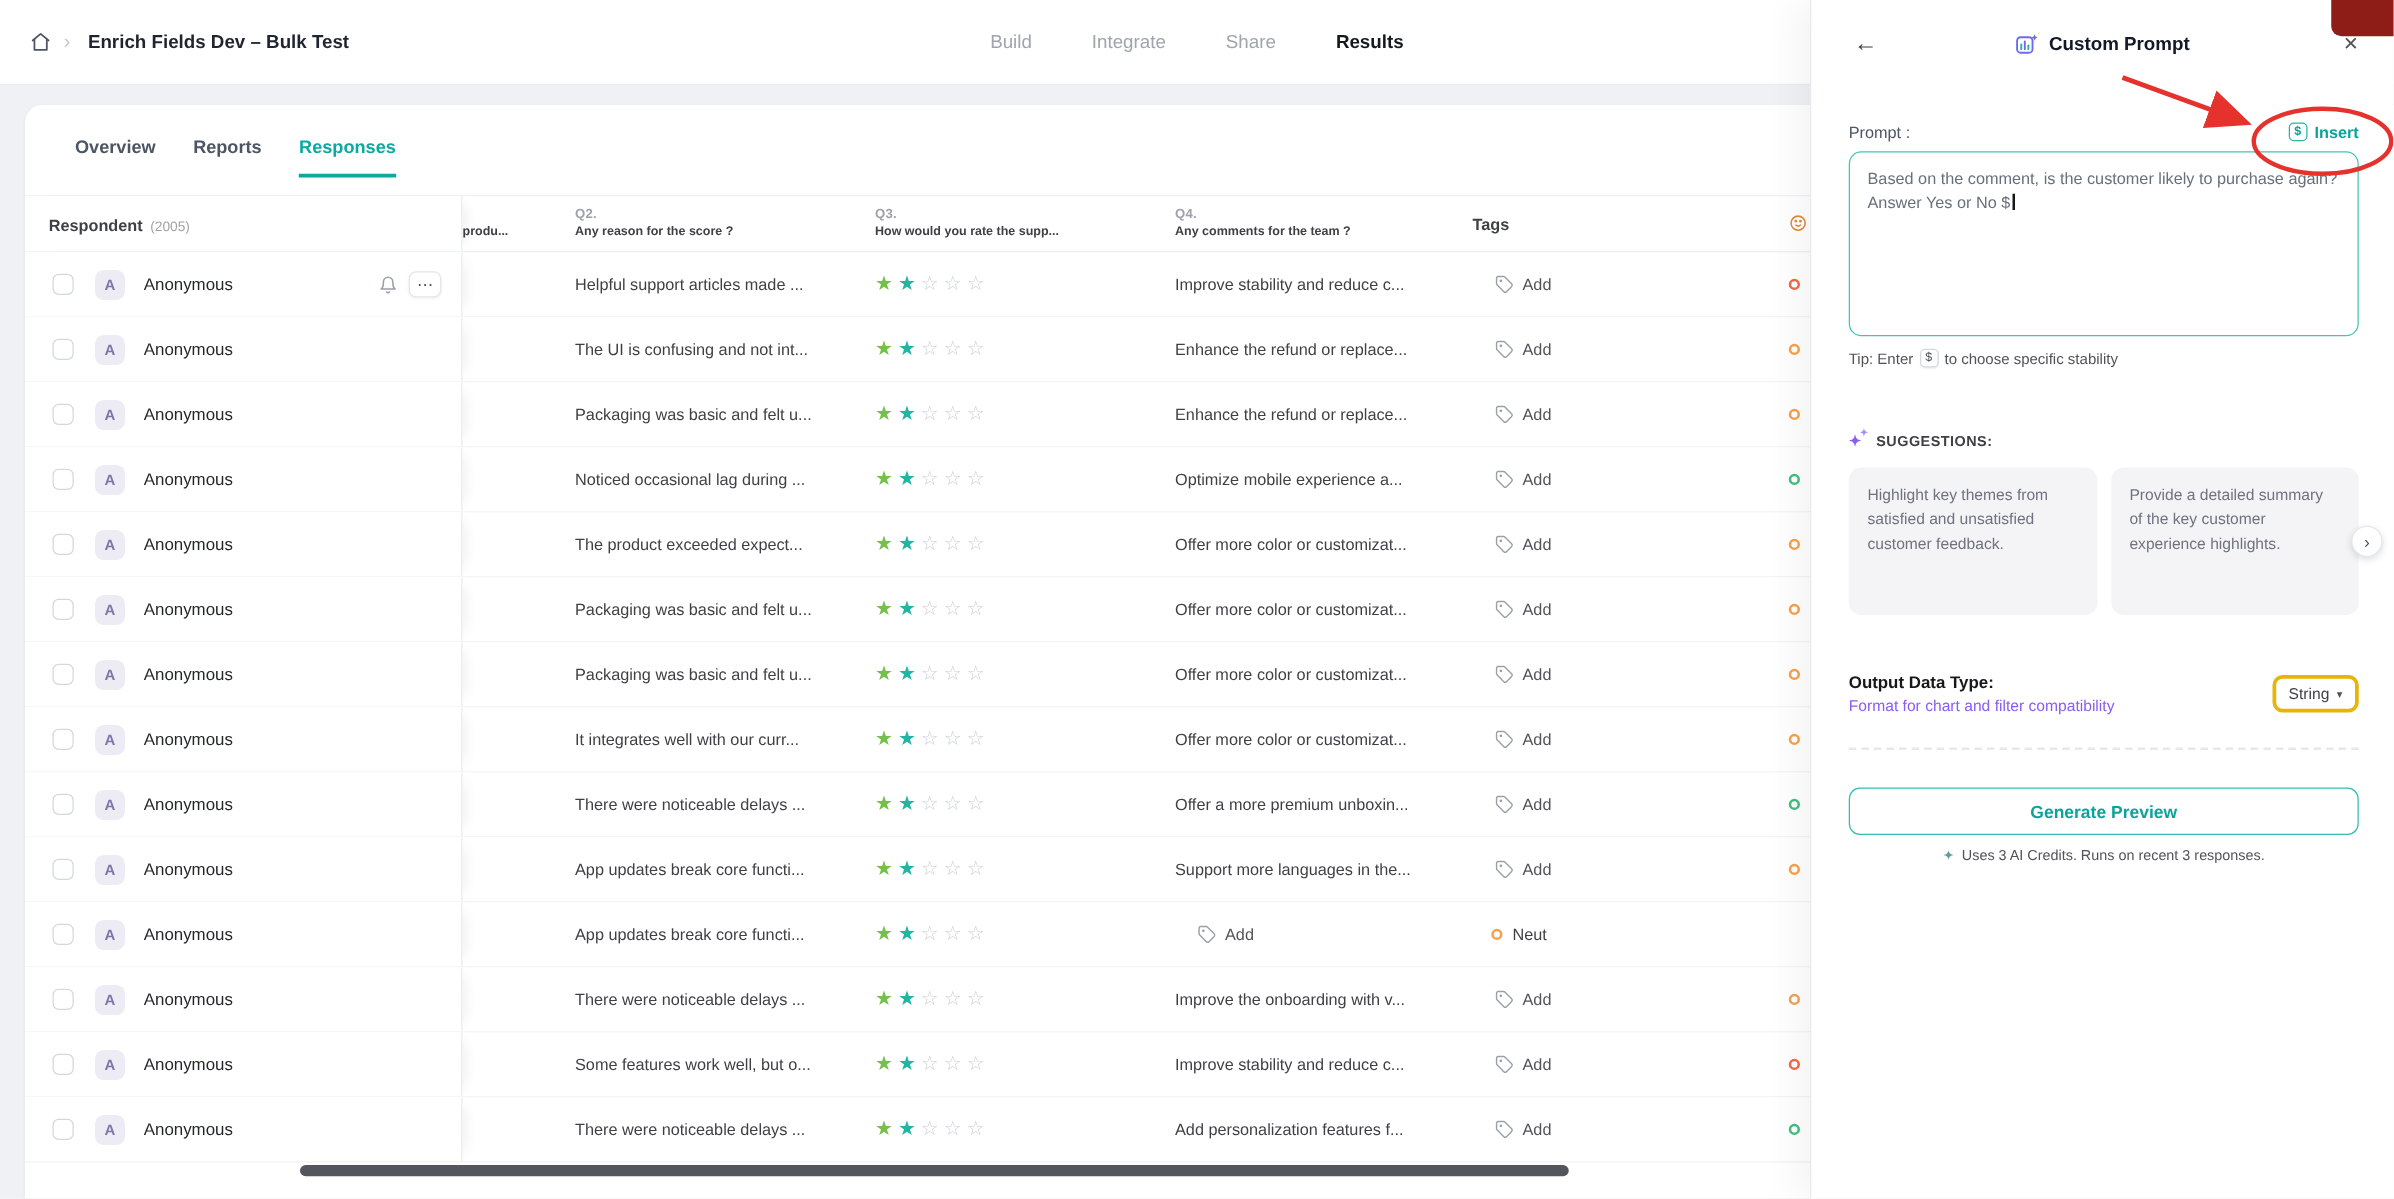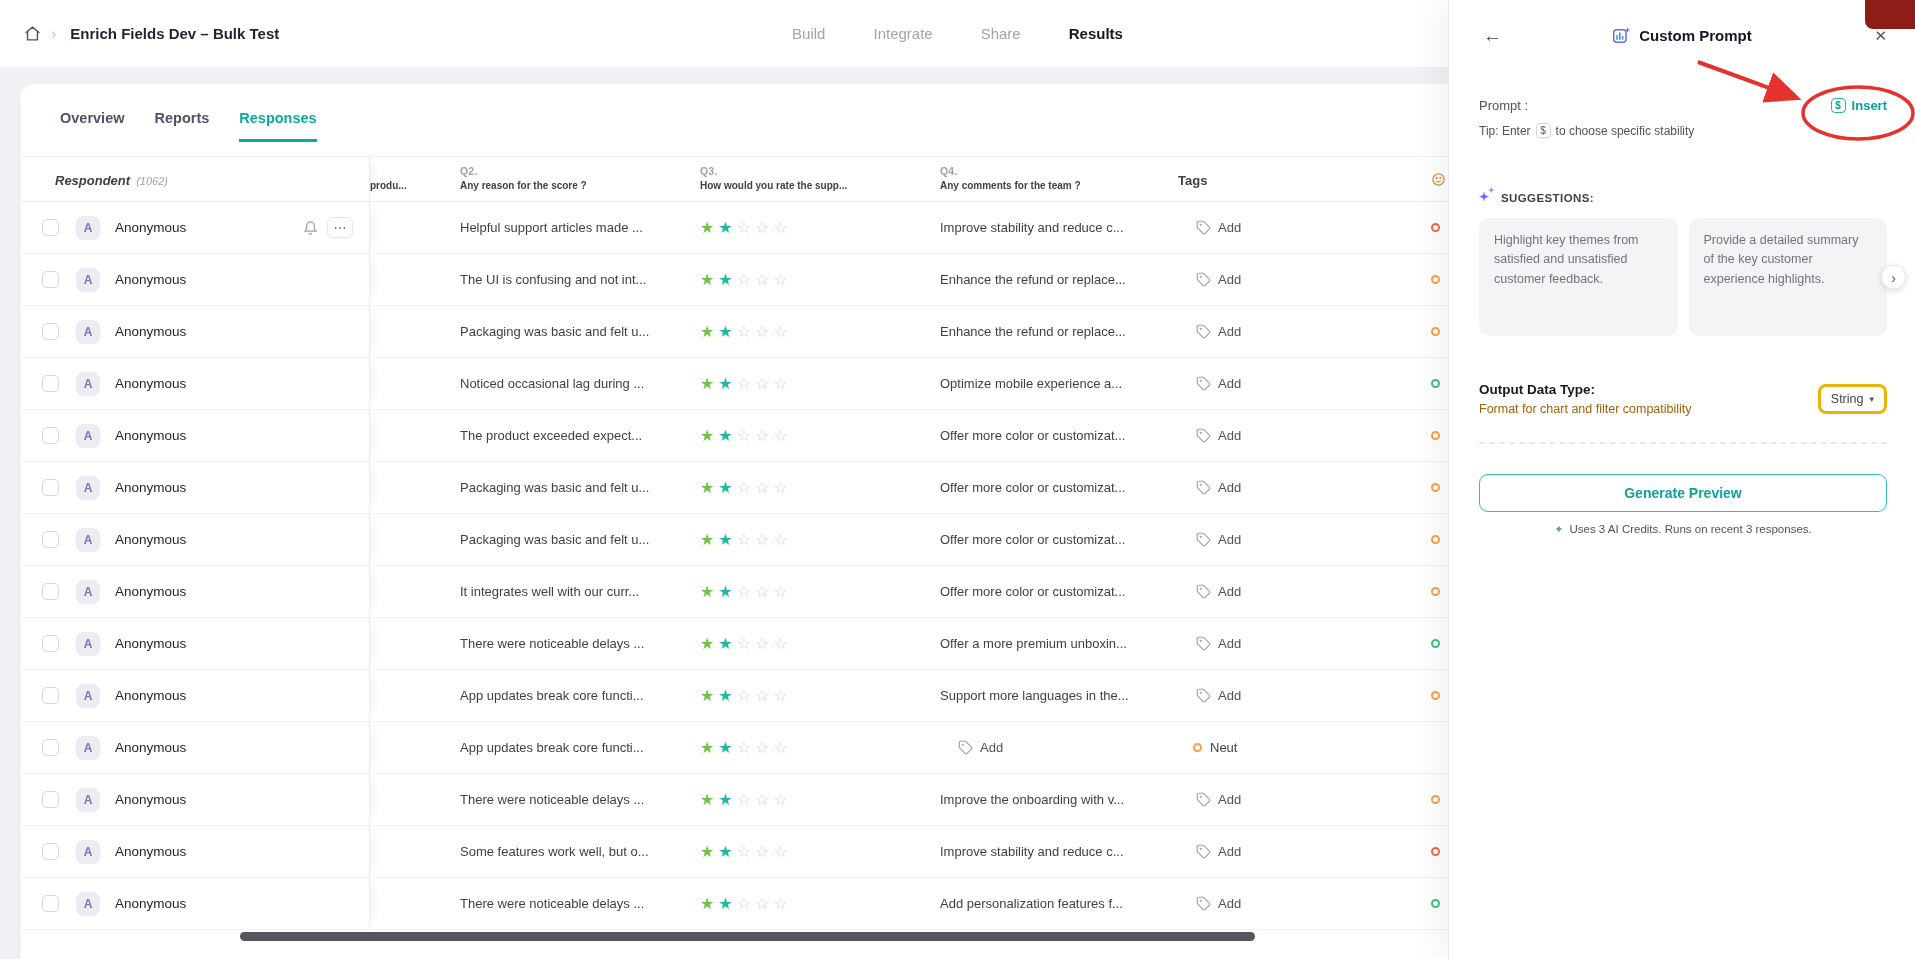--- a/index.html
+++ b/index.html
@@ -29,23 +29,23 @@
   .tab { font-size:14.5px; font-weight:600; color:#4b5563; padding-bottom:13px; cursor:pointer; }
   .tab.active { color:#0ca9a0; border-bottom:3px solid #0ca9a0; }
 
   
   .thead { display:flex; margin-top:14px; border-top:1px solid #f0f1f4; border-bottom:1px solid #e8eaee;
     height:46px; align-items:flex-end; width:1663px; }
   .cell { flex:none; }
   .c-resp { width:350px; } .c-partial { width:90px; } .c-q2 { width:240px; }
   .c-q3 { width:240px; } .c-q4 { width:238px; } .c-tags { width:253px; } .c-test { width:252px; }
 
-  .th-resp { padding:0 0 13px 35px; display:flex; align-items:baseline; gap:6px;
+  .th-resp { padding:0 0 13px 19px; display:flex; align-items:baseline; gap:6px;
     border-right:1px solid #eaecef; position:relative; z-index:2; background:#fff;
-    box-shadow:10px 0 10px -8px rgba(17,24,39,.08); height:100%; align-items:flex-end;font-style:italic; }
+    box-shadow:10px 0 10px -8px rgba(17,24,39,.08); height:100%; align-items:flex-end; }
   .th-resp-inner { display:flex; align-items:baseline; gap:6px; }
   .h-label { font-size:13px; font-weight:700; color:#3f3f46; white-space:nowrap; }
   .h-count { font-size:11px; color:#a1a1aa; font-weight:500; }
   .hq { padding-bottom:10px; display:flex; flex-direction:column; gap:3px; }
   .qno { font-size:10.5px; color:#a1a1aa; font-weight:600; letter-spacing:.2px; min-height:12px; }
   .qlabel { font-size:10px; font-weight:700; color:#3f3f46; white-space:nowrap; overflow:hidden;
     text-overflow:ellipsis; padding-right:14px; }
   .th-tags { padding-bottom:12px; }
   .th-test { padding-bottom:10px; display:flex; align-items:center; gap:7px; }
 
@@ -107,21 +107,21 @@
 
   .cards { position:relative; display:flex; gap:11px; margin-top:13px;align-items:center; }
   .sugg-card { flex:1; background:#f4f4f6; border-radius:10px; padding:13px 15px; font-size:12.5px; line-height:1.55;
     color:#6f7380; min-height:118px; cursor:pointer; }
   .next-btn { position:absolute; right:-19px; top:50%; transform:translateY(-50%); width:25px; height:25px;
     border-radius:50%; background:#fff; border:1px solid #e5e7eb; box-shadow:0 2px 6px rgba(16,24,40,.15);
     display:flex; align-items:center; justify-content:center; font-size:14px; color:#52525b; cursor:pointer; }
 
   .output-row { display:flex; align-items:center; justify-content:space-between; margin-top:46px; }
   .out-label { font-size:13.5px; font-weight:700; color:#18181b; }
-  .out-sub { font-size:12.5px; color:#a16207; margin-top:5px; }
+  .out-sub { font-size:12.5px; color:#8b5cf6; margin-top:5px; }
   .select-pill { display:flex; align-items:center; gap:6px; border:3px solid #eab308; border-radius:8px;
     padding:5px 10px; font-size:12.5px; color:#3f3f46; background:#fff; cursor:pointer; }
   .select-caret { font-size:9px; color:#52525b; }
 
   .divider { margin-top:26px; border-top:2px dashed #e7e8ec; }
   .generate-btn { margin-top:30px; height:38px; border:1.5px solid #35bdb0; border-radius:9px; background:#fff;
     color:#0ba39a; font-size:14px; font-weight:700; display:flex; align-items:center; justify-content:center;
     width:100%; cursor:pointer; }
   .credits { display:flex; align-items:center; justify-content:center; gap:6px; margin-top:11px; font-size:11.5px; color:#52525b; }
   .credits-icon { color:#5f9e97; font-size:11px; line-height:1; }
@@ -155,21 +155,21 @@
   <div class="tabs">
     <span class="tab">Overview</span>
     <span class="tab">Reports</span>
     <span class="tab active">Responses</span>
   </div>
 
   <div class="thead">
     <div class="cell c-resp th-resp">
       <span class="th-resp-inner">
         <span class="h-label">Respondent</span>
-        <span class="h-count">(1062)</span>
+        <span class="h-count">(2005)</span>
       </span>
     </div>
     <div class="cell c-partial hq">
       <span class="qno"></span>
       <span class="qlabel">produ...</span>
     </div>
     <div class="cell c-q2 hq">
       <span class="qno">Q2.</span>
       <span class="qlabel">Any reason for the score ?</span>
     </div>
@@ -787,20 +787,23 @@
 
   <div class="panel-body">
     <div class="prompt-row">
       <span class="prompt-label">Prompt :</span>
       <span class="insert-btn">
         <span class="dollar-key">$</span>
         <span class="insert-label">Insert</span>
       </span>
     </div>
 
+    <div class="prompt-box">
+      <span>Based on the comment, is the customer likely to purchase again? Answer Yes or No $</span><span class="caret"></span>
+    </div>
 
     <div class="tip">
       <span>Tip: Enter</span>
       <span class="tip-key">$</span>
       <span>to choose specific stability</span>
     </div>
 
     <div class="sugg-title">
       <span class="spark-wrap">
         <span class="spark-big">✦</span>

